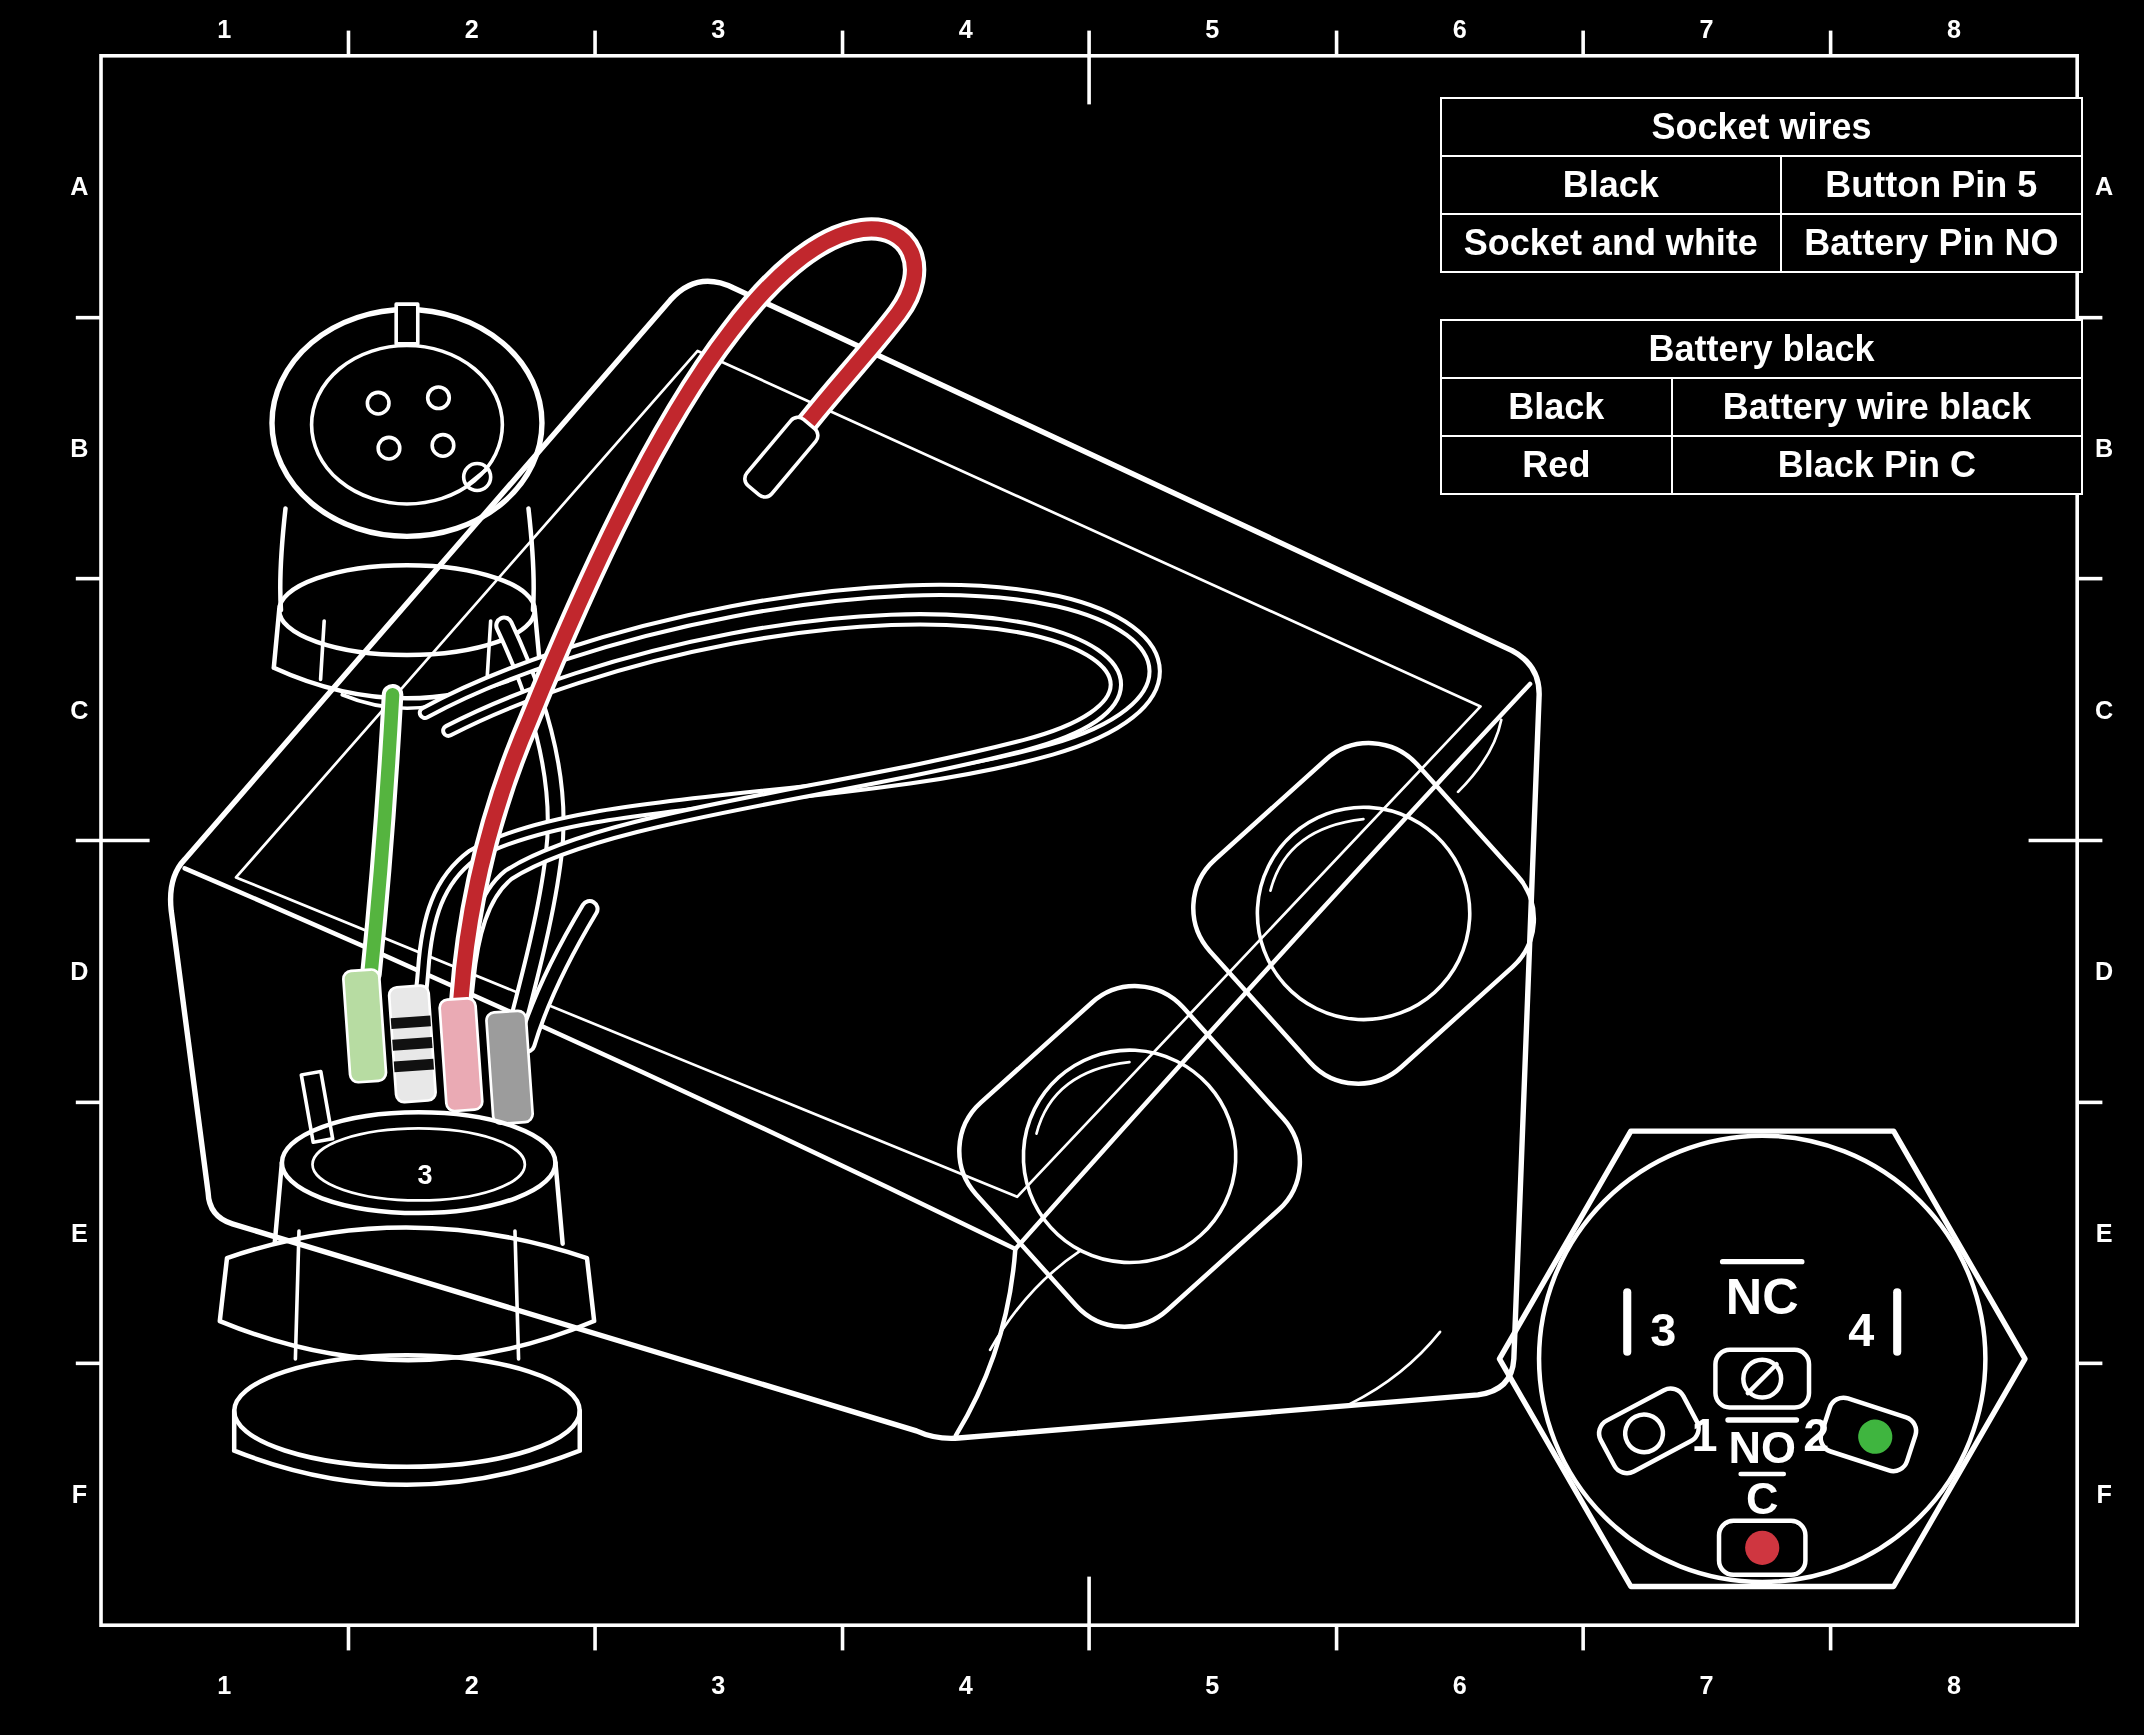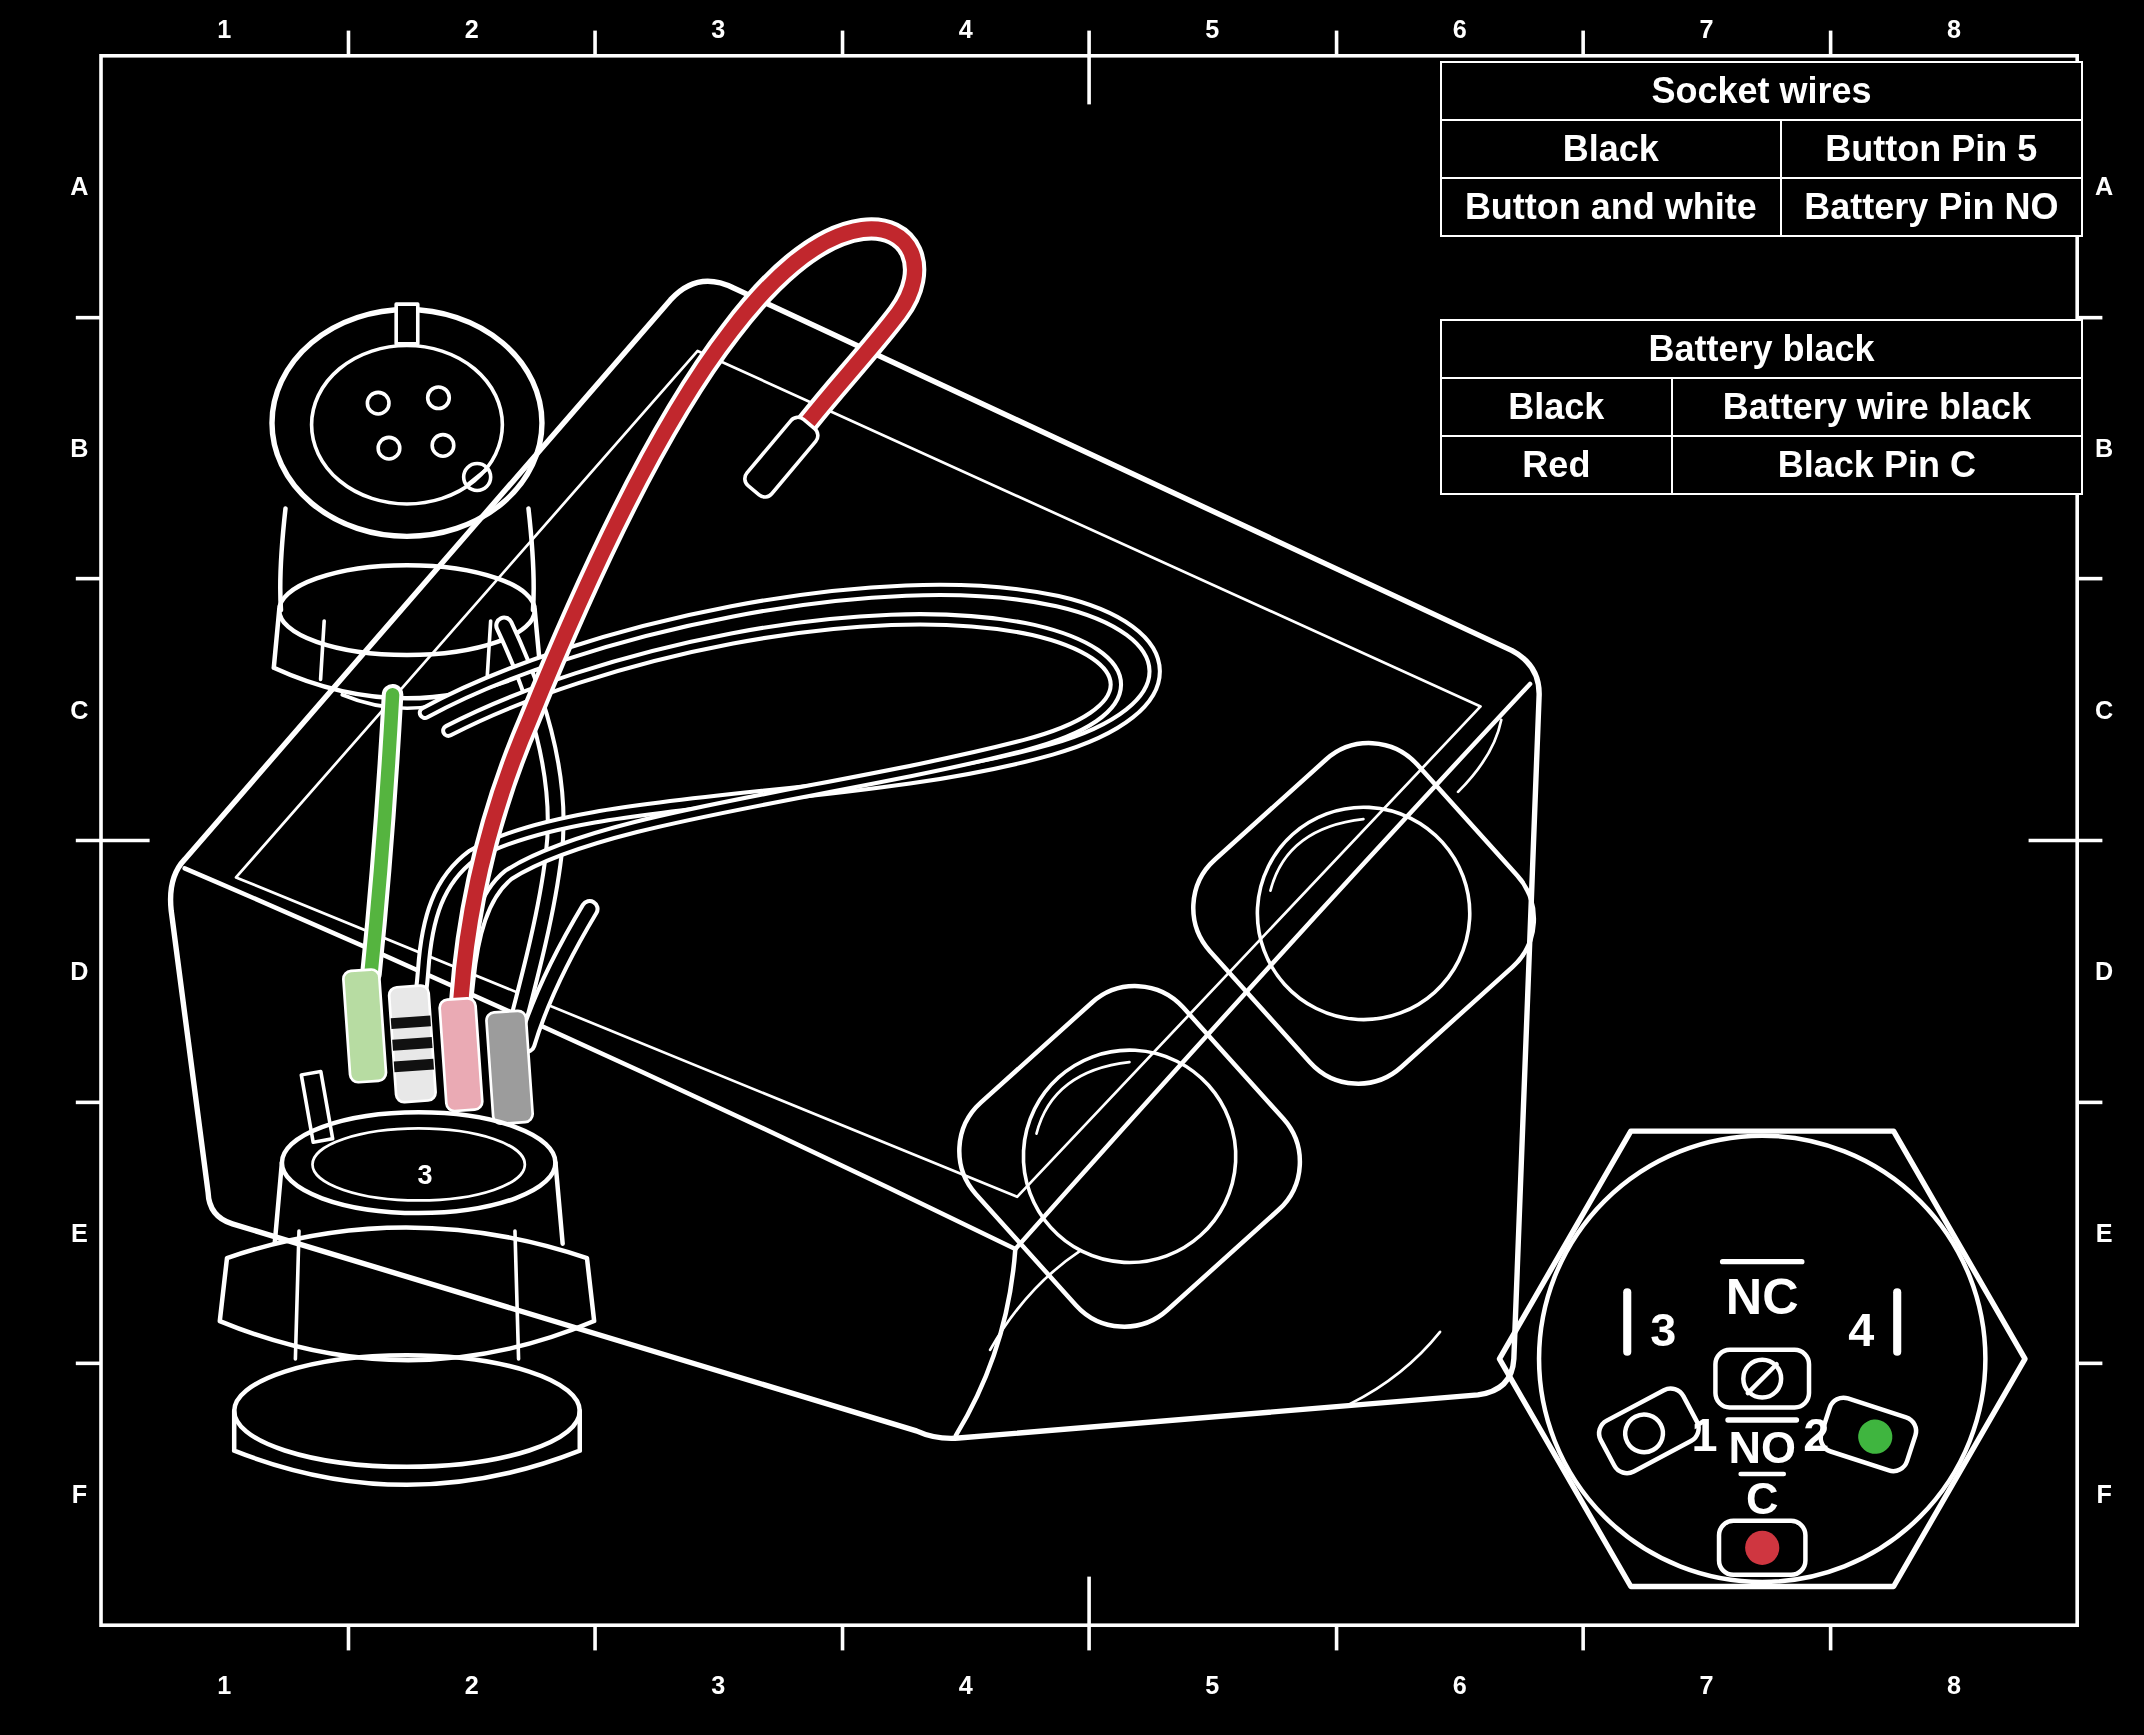--- a/index.html
+++ b/index.html
@@ -5,21 +5,21 @@
   html,body{margin:0;padding:0;background:#000;}
   body{width:2144px;height:1735px;position:relative;overflow:hidden;
        font-family:"Liberation Sans",sans-serif;}
   svg.canvas{position:absolute;left:0;top:0;}
   svg text{font-family:"Liberation Sans",sans-serif;fill:#fff;font-weight:bold;}
   .tbl{position:absolute;border-collapse:collapse;table-layout:fixed;
        background:#000;color:#fff;text-align:center;
        font:bold 36px/1 "Liberation Sans",sans-serif;}
   .tbl th,.tbl td{border:2.7px solid #fff;height:56px;padding:0 5.4px;
        white-space:nowrap;overflow:hidden;font-weight:bold;}
-  #socket-table{left:1440px;top:61px;width:643px;}
+  #socket-table{left:1440px;top:97px;width:643px;}
   #battery-table{left:1440px;top:319px;width:643px;}
 </style>
 </head>
 <body>
 
 <svg class="canvas" width="2144" height="1735" viewBox="0 0 2382 1928">
 
   <g stroke="#fff" fill="none">
     <rect x="112" y="62" width="2196" height="1744" stroke-width="4"></rect>
     <g stroke-width="4">
@@ -242,21 +242,21 @@
     </colgroup>
   <tbody>
       <tr>
     <th colspan="2">Socket wires</th>
   </tr>
   <tr>
     <td>Black</td>
     <td>Button Pin 5</td>
   </tr>
   <tr>
-    <td>Button and white</td>
+    <td>Socket and white</td>
     <td>Battery Pin NO</td>
   </tr>
 </tbody>
   </table>
 
 <table class="tbl" id="battery-table">
   <colgroup>
       <col style="width:36%">
       <col style="width:64%">
     </colgroup>

